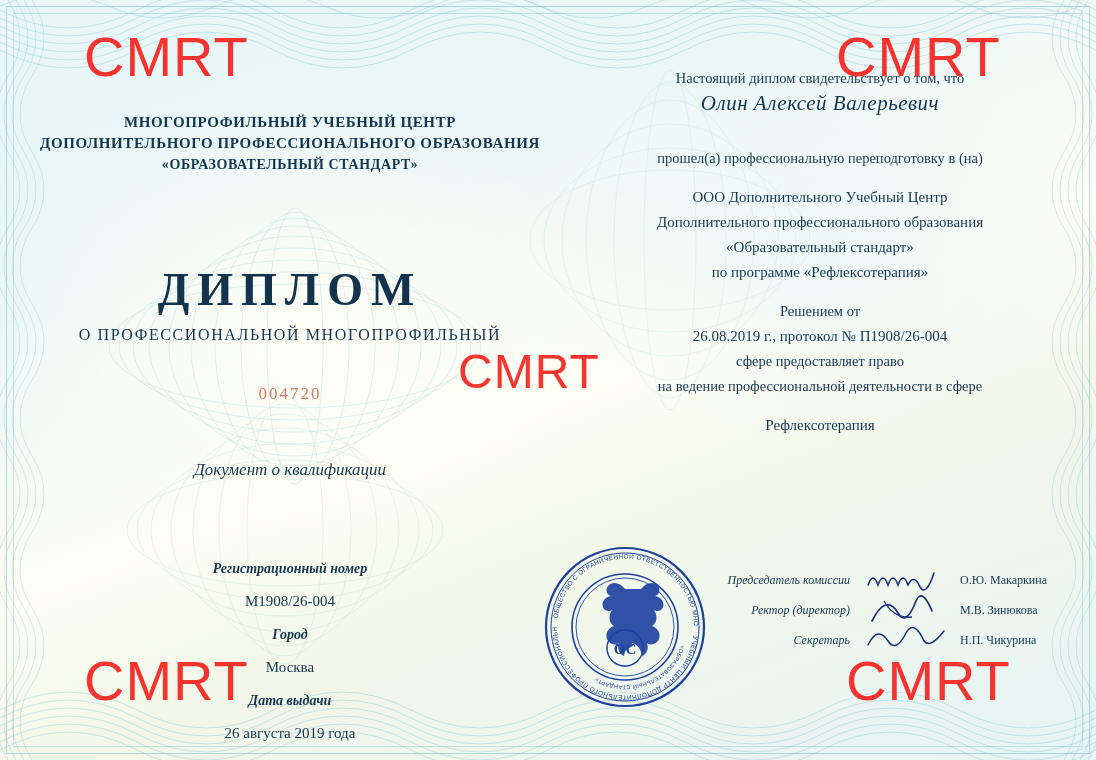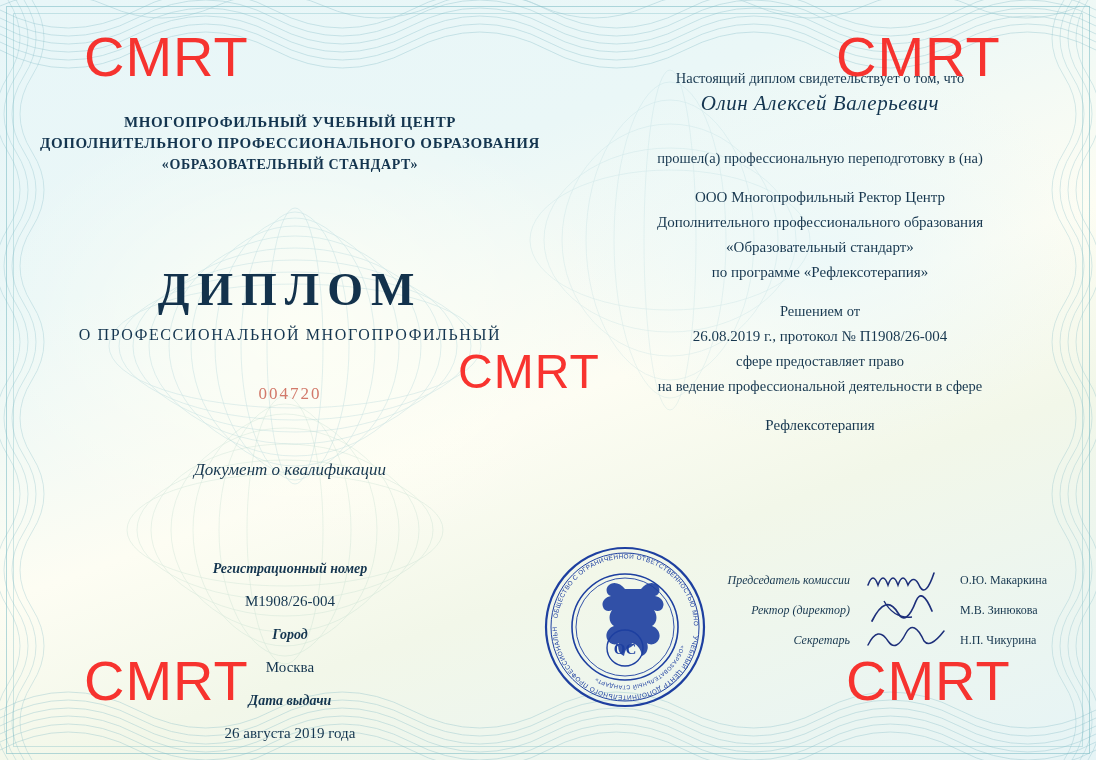--- a/index.html
+++ b/index.html
@@ -316,21 +316,21 @@
       <div class="label">Дата выдачи</div>
       <div class="value">26 августа 2019 года</div>
     </div>
   </div>
 
   <div class="right-col">
     <div class="r-line">Настоящий диплом свидетельствует о том, что</div>
     <div class="recipient">Олин Алексей Валерьевич</div>
     <div class="r-line">прошел(а) профессиональную переподготовку в (на)</div>
     <div class="r-gap"></div>
-    <div class="r-line r-strong">ООО Многопрофильный Ректор Центр</div>
+    <div class="r-line r-strong">ООО Дополнительного Учебный Центр</div>
     <div class="r-line r-strong">Дополнительного профессионального образования</div>
     <div class="r-line r-strong">«Образовательный стандарт»</div>
     <div class="r-line r-strong">по программе «Рефлексотерапия»</div>
     <div class="r-gap"></div>
     <div class="r-line">Решением от</div>
     <div class="r-line r-strong">26.08.2019 г., протокол № П1908/26-004</div>
     <div class="r-line">сфере предоставляет право</div>
     <div class="r-line">на ведение профессиональной деятельности в сфере</div>
     <div class="r-gap"></div>
     <div class="r-line r-strong">Рефлексотерапия</div>

